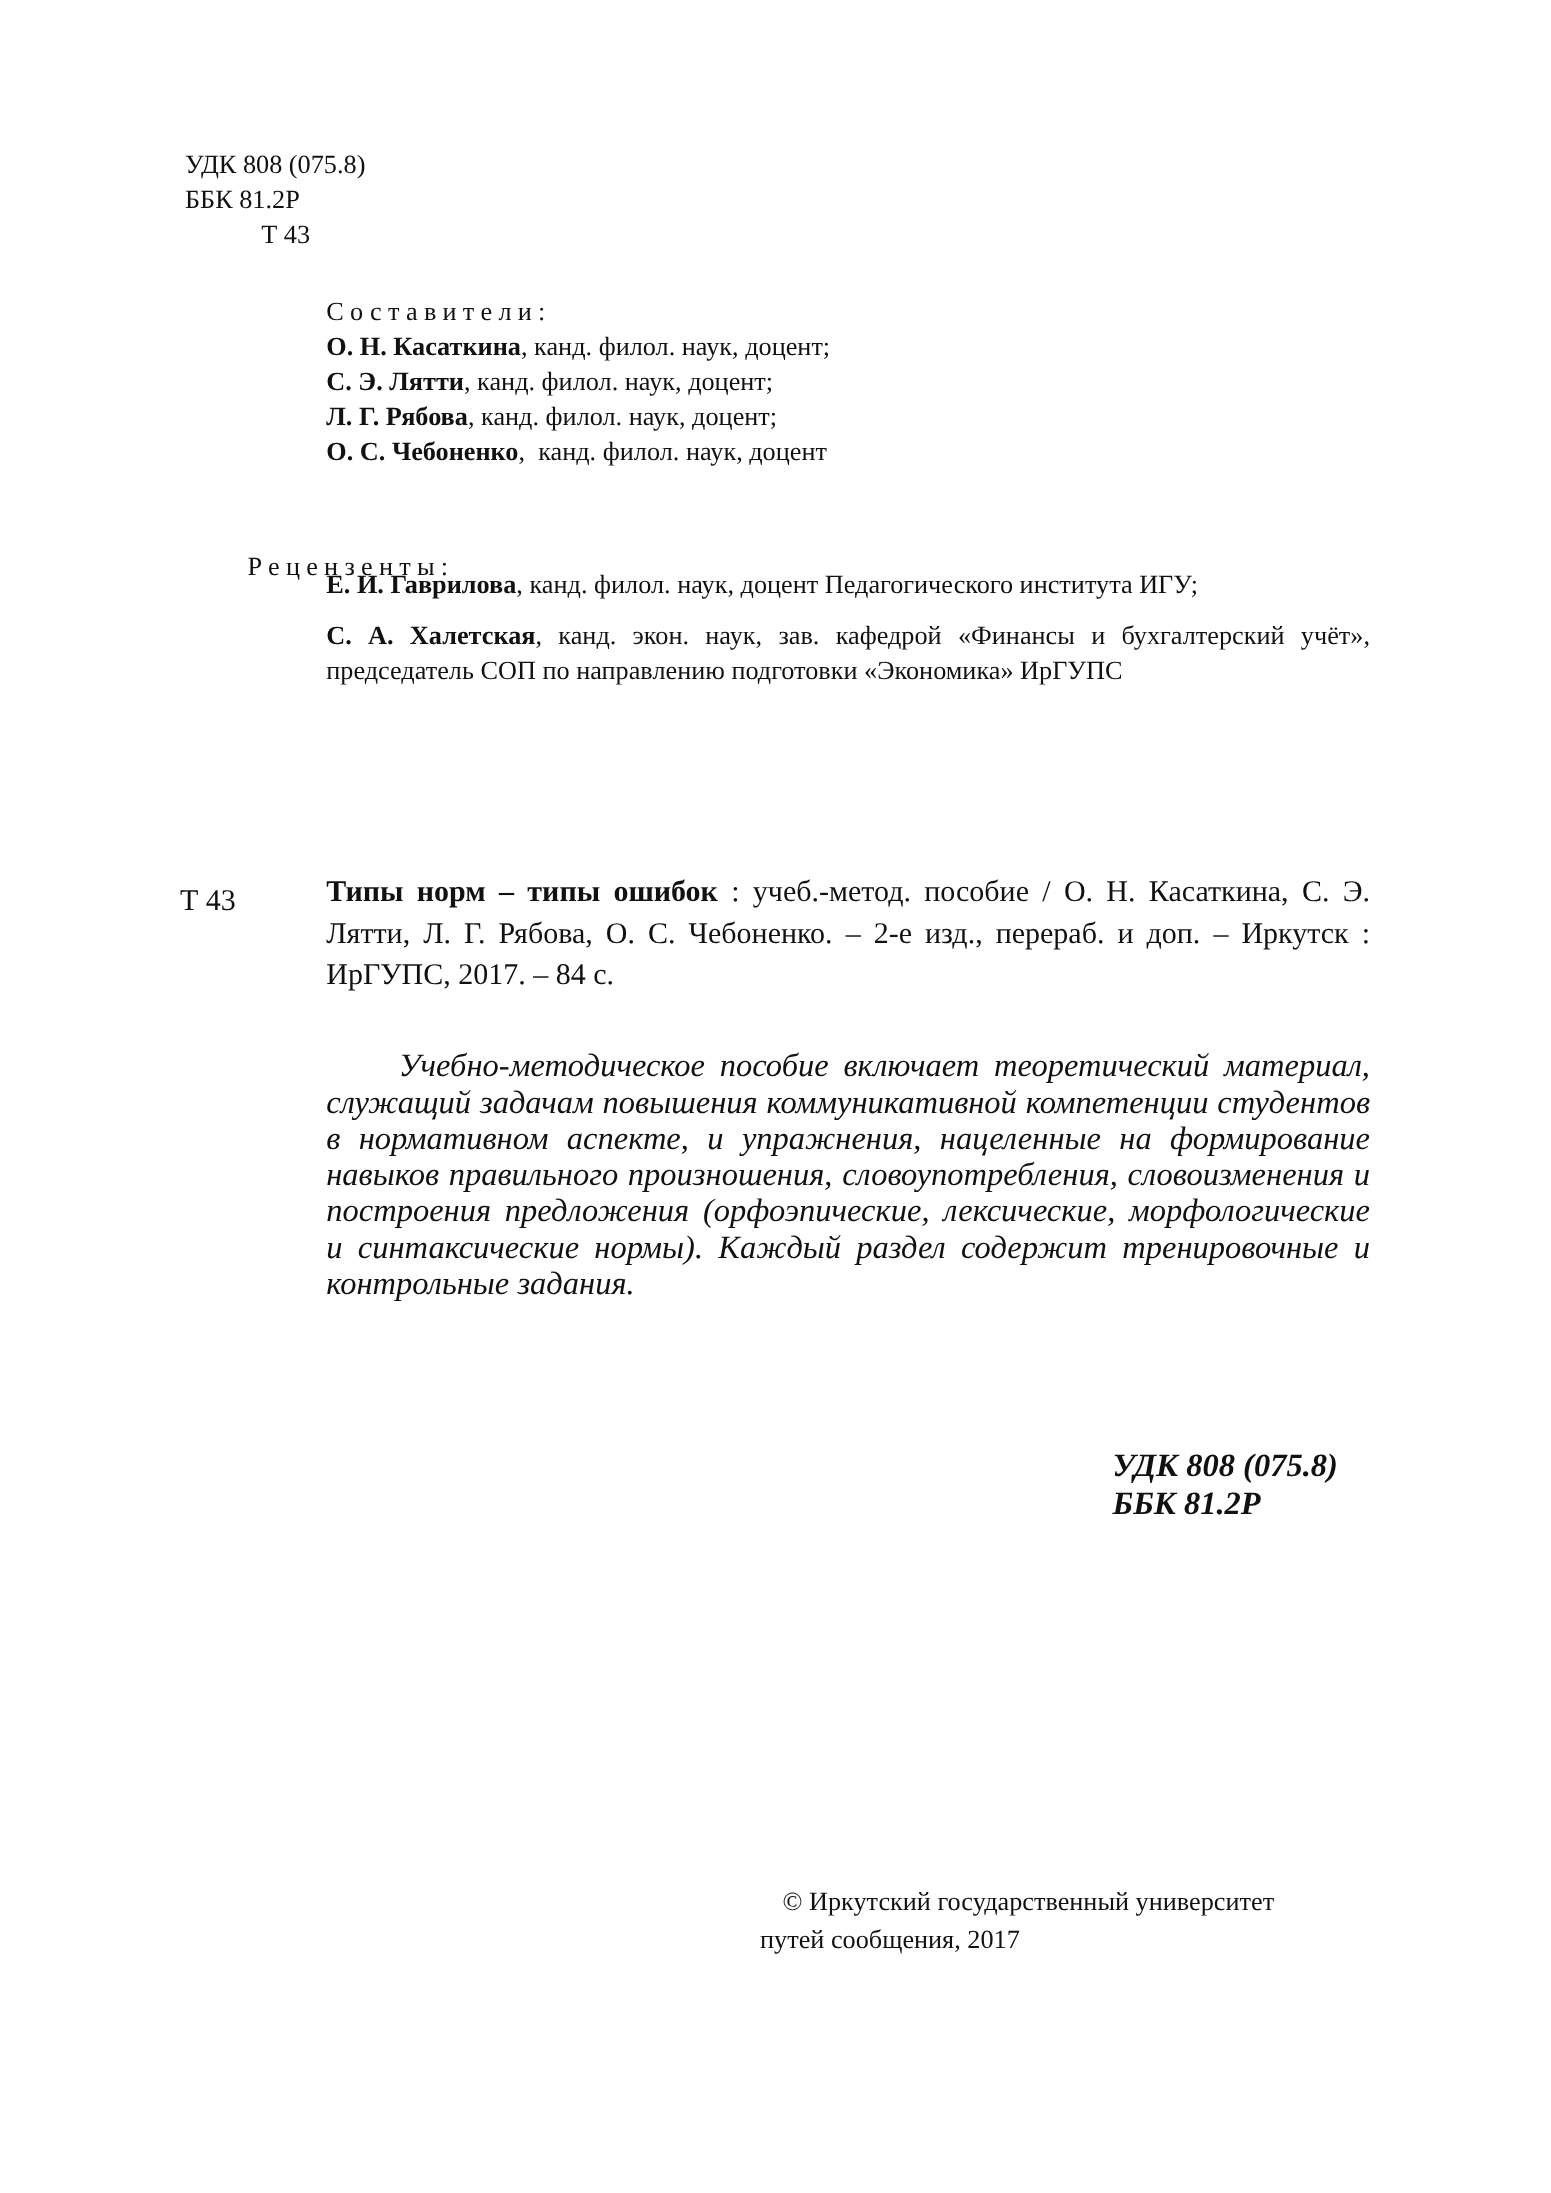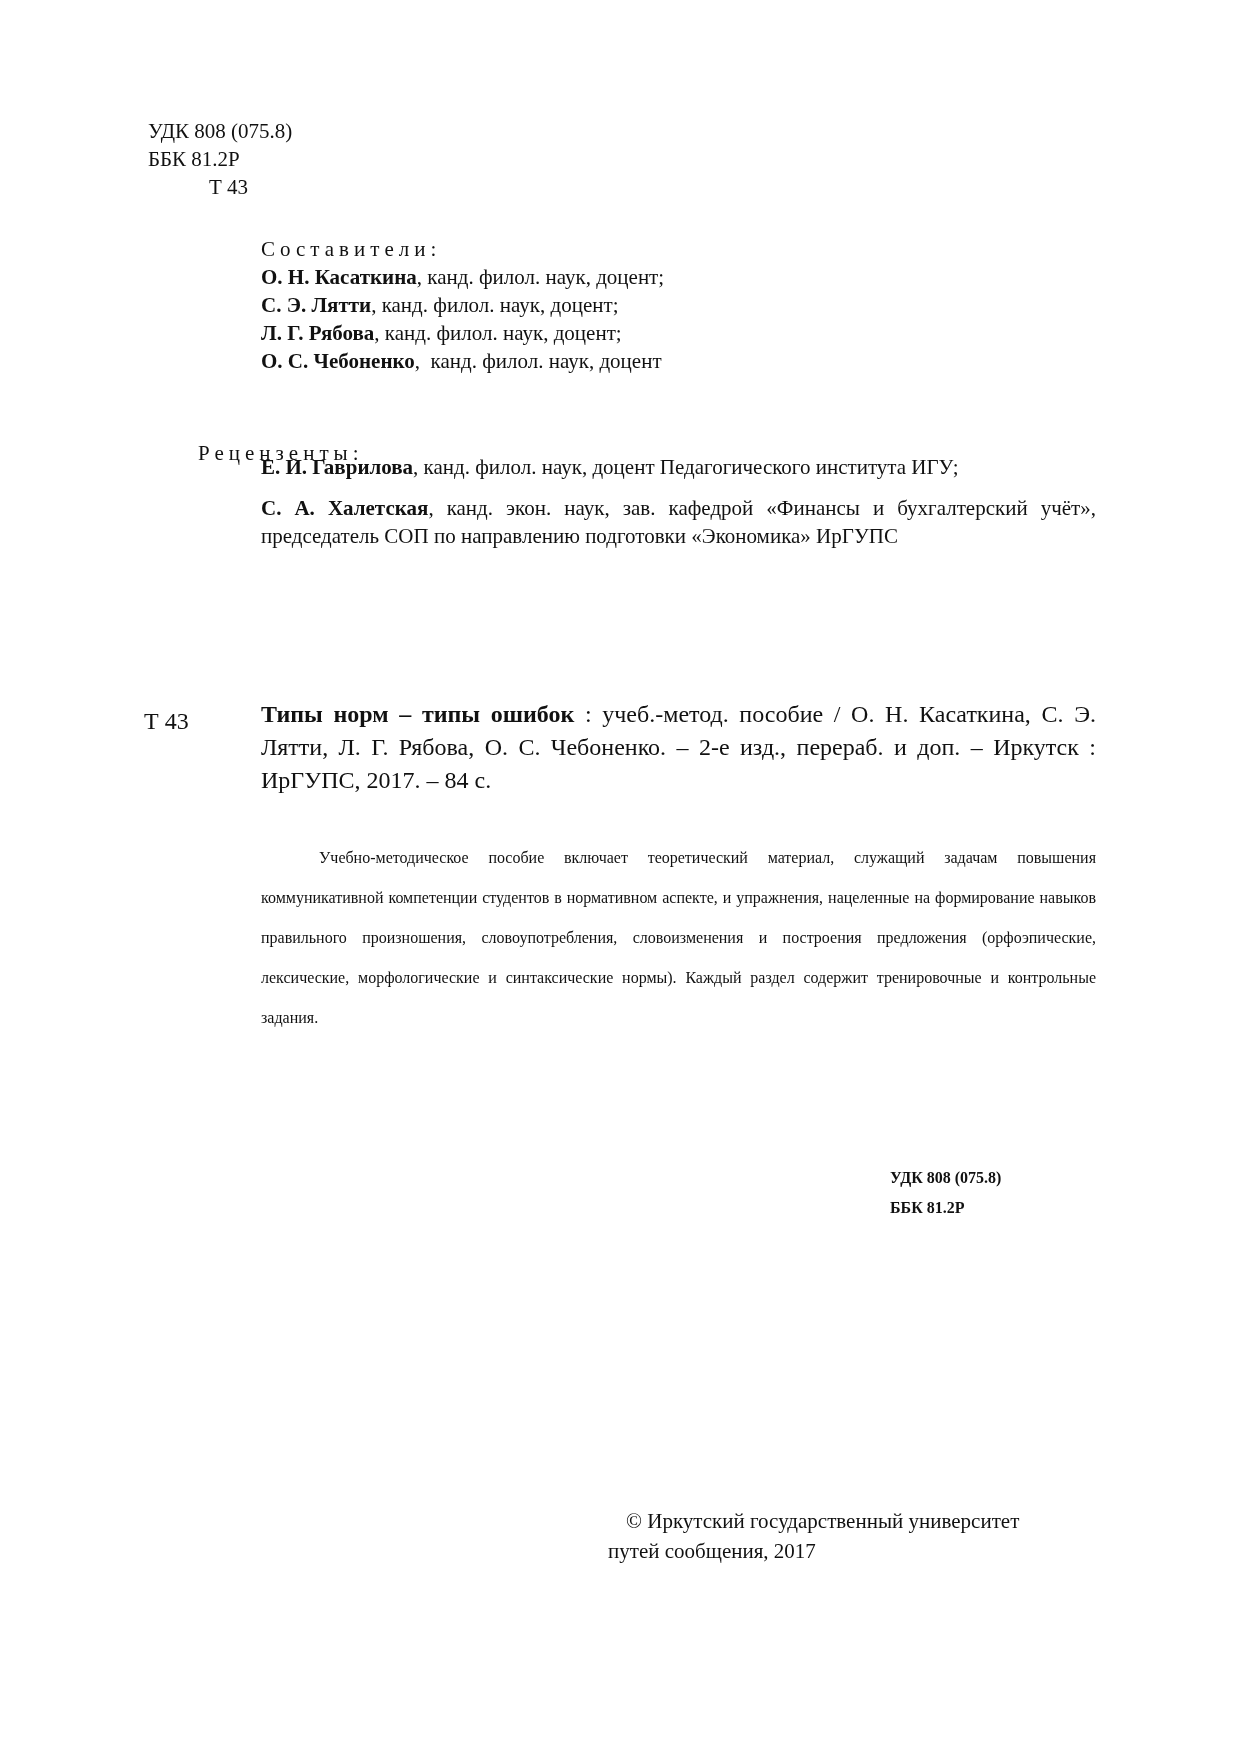--- a/index.html
+++ b/index.html
@@ -3,21 +3,21 @@
   <meta charset="utf-8">
   <style>
     html, body { margin: 0; padding: 0; background: #ffffff; }
     body {
       width: 1241px; height: 1754px; position: relative; overflow: hidden;
       font-family: "Liberation Serif", serif; color: #111111;
     }
     .abs { position: absolute; white-space: nowrap; }
     .f21 { font-size: 21px; line-height: 26px; }
     .f24 { font-size: 24px; line-height: 33px; }
-    .f22 { font-size: 16px; line-height: 40px; }
+    .f22 { font-size: 26px; line-height: 29px; font-style: italic; }
     .spaced { letter-spacing: 5px; }
     b, .bold { font-weight: bold; }
 
     #udk-top { left: 148px; top: 118px; }
     #bbk-top { left: 148px; top: 146px; }
     #t43-top { left: 209px; top: 174px; }
 
     #comp-heading { left: 214px; top: 236px; margin-left: 47px; }
     .comp-line { left: 261px; }
 

